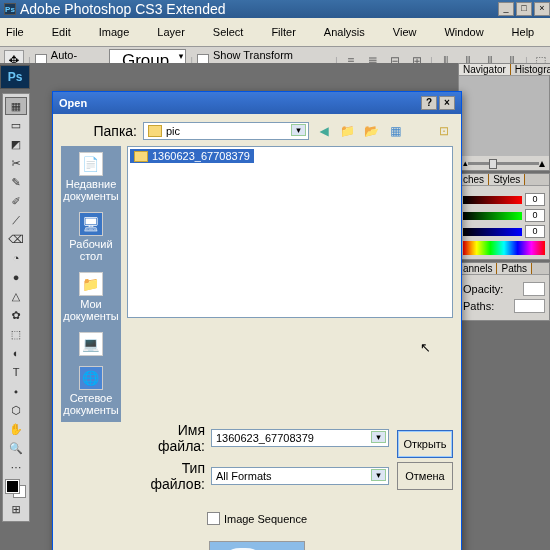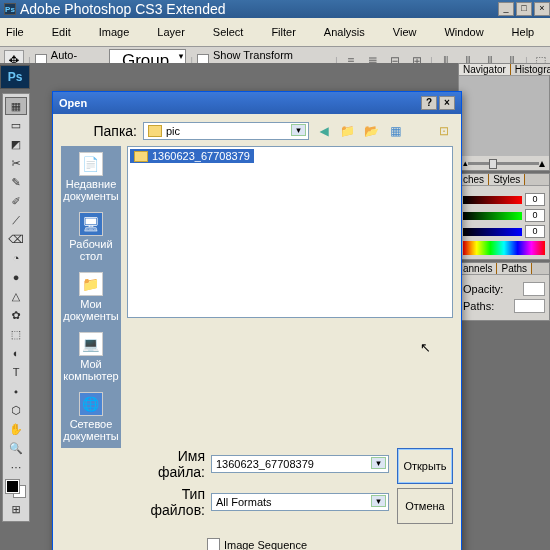--- a/index.html
+++ b/index.html
@@ -74,21 +74,21 @@
 .sidebar { width: 60px; background: #7a96b5; display: flex; flex-direction: column; align-items: center; padding: 6px 0; gap: 10px; }
 .sb-item { display: flex; flex-direction: column; align-items: center; gap: 2px; color: #fff; font-size: 9px; text-align: center; width: 100%; cursor: pointer; }
 .sb-icon { width: 24px; height: 24px; background: #fff; border: 1px solid #ccc; display: flex; align-items: center; justify-content: center; font-size: 14px; }
 .sb-icon.desk { background: #3a75c4; }
 .sb-icon.net { background: #4a85d4; }
 .filelist { flex: 1; background: #fff; border: 1px solid #7f9db9; height: 172px; padding: 2px; }
 .fileitem { background: #316ac5; color: #fff; padding: 1px 4px; display: inline-flex; align-items: center; gap: 4px; font-size: 11px; }
 .fileitem .folder-ico { background: #f8d97a; border: 1px solid #c9a433; width: 14px; height: 11px; }
 .content-row { display: flex; gap: 6px; }
 .form-area { flex: 1; }
-.dlg-btn { width: 56px; height: 36px; background: #ece9d8; border: 1px solid #888; font-size: 11px; cursor: pointer; }
+.dlg-btn { width: 56px; height: 28px; background: #ece9d8; border: 1px solid #888; font-size: 11px; cursor: pointer; }
 .dlg-btn.primary { border: 1px solid #316ac5; box-shadow: 0 0 0 1px #9cf inset; }
 .preview { display: flex; flex-direction: column; align-items: center; margin-top: 14px; }
 .preview .check-row { display: flex; align-items: center; gap: 4px; }
 .thumb { width: 96px; height: 60px; margin-top: 16px; border: 1px solid #999; background: linear-gradient(#8bbce8 55%, #a88860 55%); position: relative; }
 .thumb::before { content: ""; position: absolute; top: 10%; left: 20%; width: 30%; height: 18%; background: #fff; border-radius: 40%; opacity: 0.9; }
 .cursor { position: absolute; left: 420px; top: 277px; font-size: 13px; color: #000; pointer-events: none; }
 </style>
 </head>
 <body>
 
@@ -256,21 +256,20 @@
           <div class="sb-item">
               <div class="sb-icon desk">🖥</div>
               <span>Рабочий стол</span>
             </div>
           <div class="sb-item">
               <div class="sb-icon">📁</div>
               <span>Мои документы</span>
             </div>
           <div class="sb-item">
               <div class="sb-icon">💻</div>
-              <span>Мой компьютер</span>
             </div>
           <div class="sb-item">
               <div class="sb-icon net">🌐</div>
               <span>Сетевое документы</span>
             </div>
         </div>
         <div class="filelist">
           <div class="fileitem">
             <span class="folder-ico"></span>
             <span>1360623_67708379</span>

